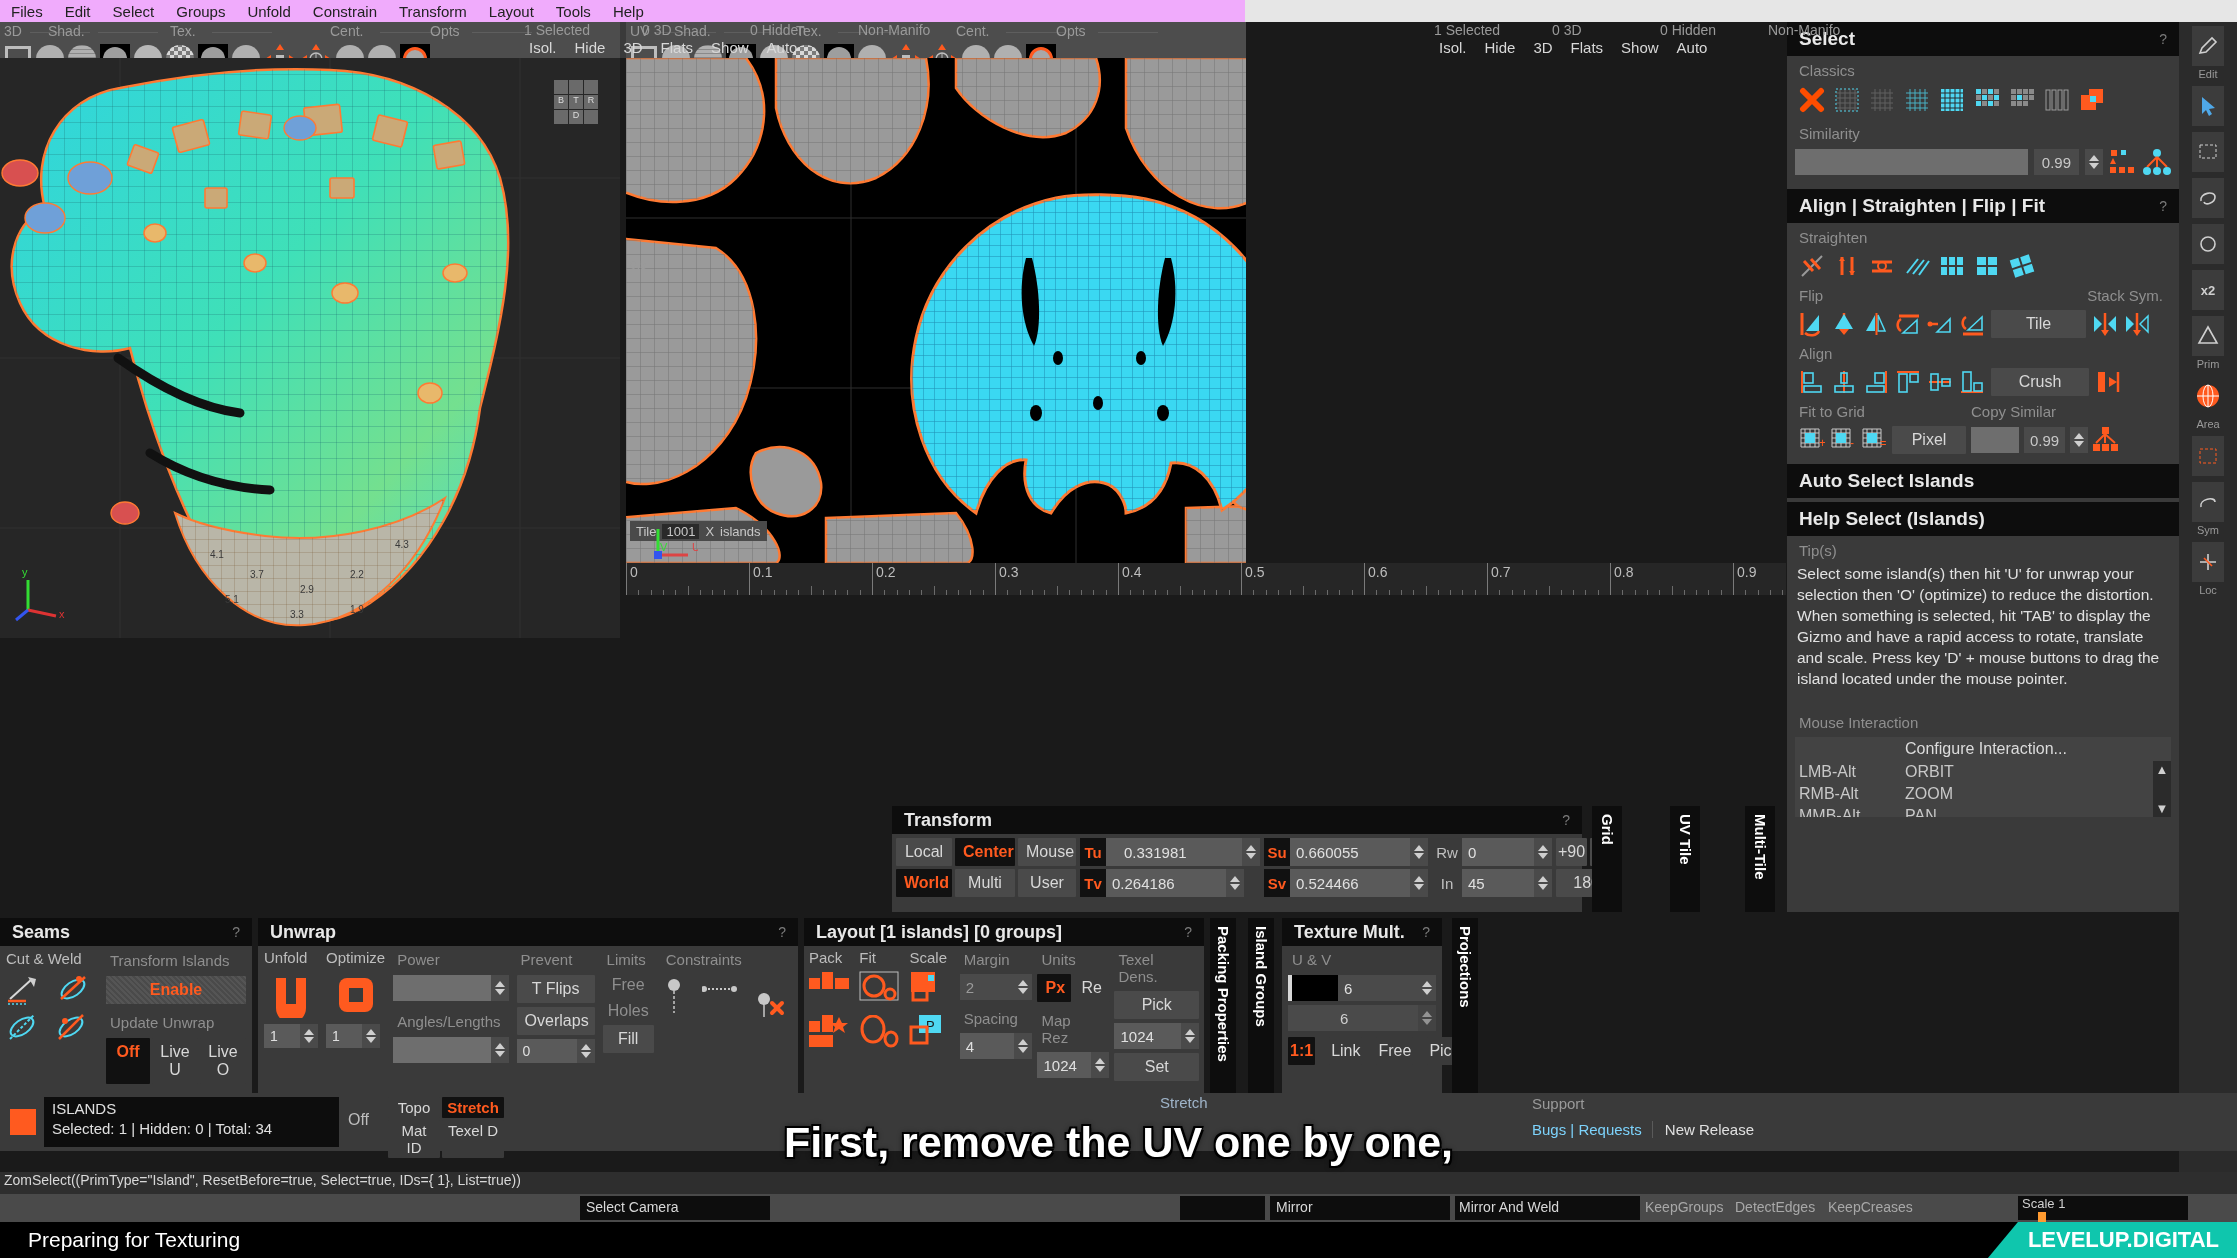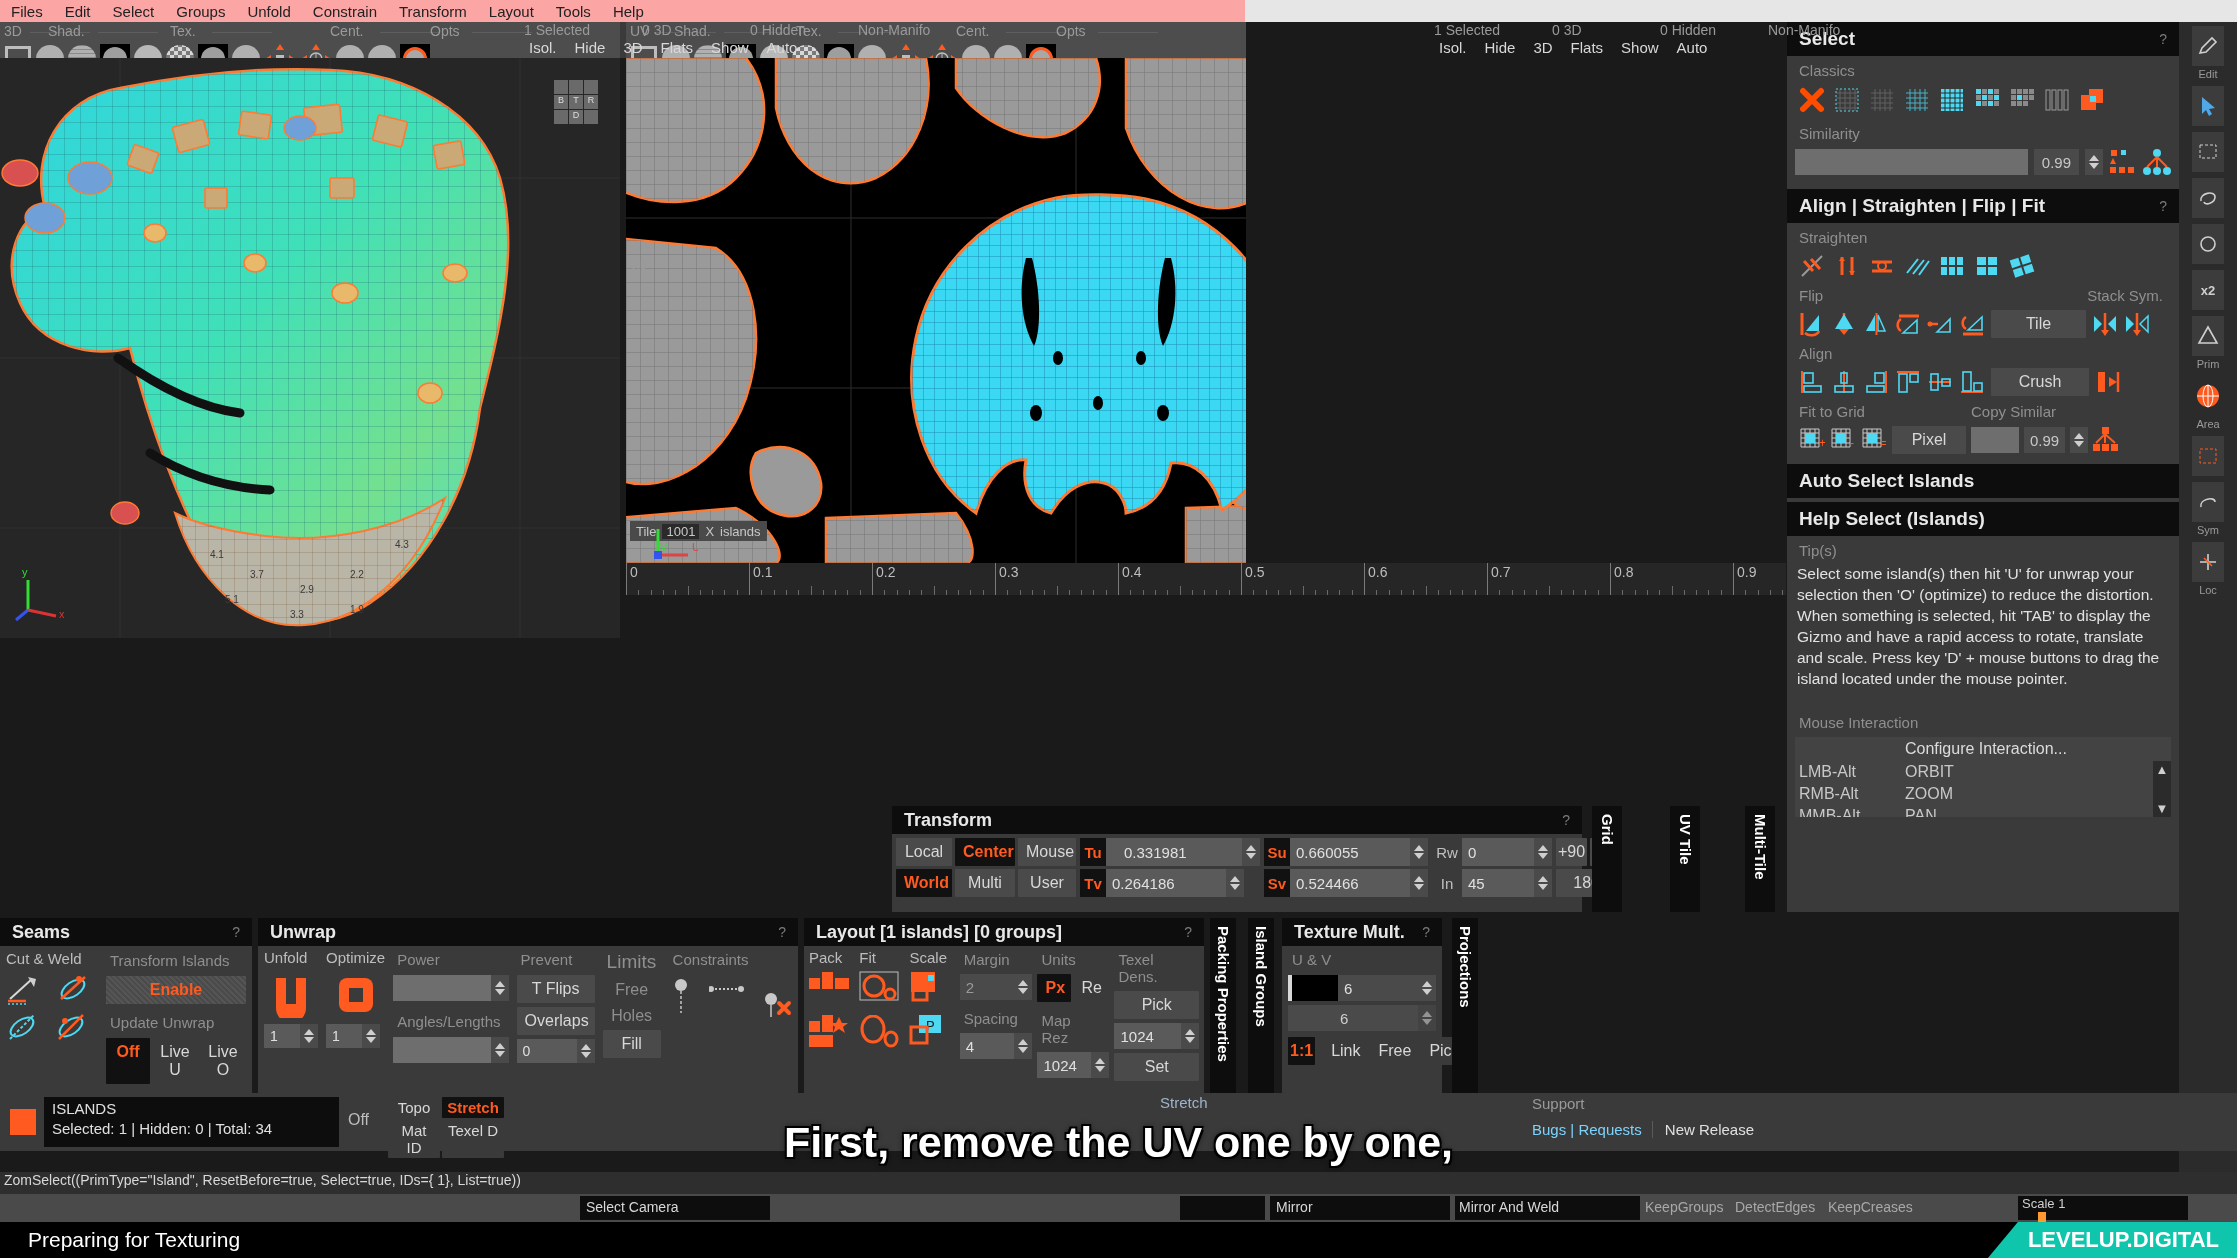--- a/index.html
+++ b/index.html
@@ -22,21 +22,21 @@
      color:#e0e0e0; }
   .field .val { padding-left:6px; flex:1; }
   .spin { width:18px; display:flex; flex-direction:column; align-items:center;
      justify-content:center; background:#4a4a4a; height:100%; }
   .spin i { width:0;height:0;border-left:5px solid transparent;border-right:5px solid transparent;
      display:block; }
   .spin i.u { border-bottom:6px solid #cfcfcf; margin-bottom:2px; }
   .spin i.d { border-top:6px solid #cfcfcf; }
 
   
-  #menubar { position:absolute; left:0; top:0; width:1245px; height:22px; background:#fca5a5;
+  #menubar { position:absolute; left:0; top:0; width:1245px; height:22px; background:#f0abfc;
      display:flex; align-items:center; gap:0px; }
   #menubar .mi { color:#222; font-size:15px; padding:1px 11px; }
   #menubar-2 { position:absolute; left:1245px; top:0; width:992px; height:22px; background:#e6e6e6; }
 
   
   .toolbar { position:absolute; background:#4d4d4d; }
   .tb-labels { display:flex; height:18px; align-items:center; font-size:14px; color:#9a9a9a; }
   .tb-row { display:flex; height:38px; align-items:center; }
   .tb-icon { width:28px; height:28px; margin:0 2px; border-radius:50%; background:#b0b0b0; }
   .tb-box { width:30px;height:30px;background:#000;display:flex;align-items:center;justify-content:center;margin:0 2px;}
@@ -1159,21 +1159,21 @@
             <div class="val" style="font-size:14px;">0</div>
           </div>
         <div class="spin" style="height:24px;">
             <i class="u"></i>
             <i class="d"></i>
           </div>
       </div>
     </div>
 
     <div style="width:58px;">
-      <div class="grp-label" style="font-size:19px;"><span>Limits</span></div>
+      <div class="grp-label" style="font-size:15px;"><span>Limits</span></div>
       <div style="color:#8e8e8e;font-size:16px;text-align:center;padding:5px 0;">Free</div>
       <div style="color:#8e8e8e;font-size:16px;text-align:center;padding:3px 0;">Holes</div>
       <div class="btn" style="margin-top:2px;">Fill</div>
     </div>
 
     <div style="flex:1;">
       <div class="grp-label" style="font-size:15px;"><span>Constraints</span></div>
       <div style="display:flex;gap:10px;margin-top:6px;">
         <svg width="30" height="40">
             <circle cx="12" cy="8" r="6" fill="#c8c8c8"></circle>

